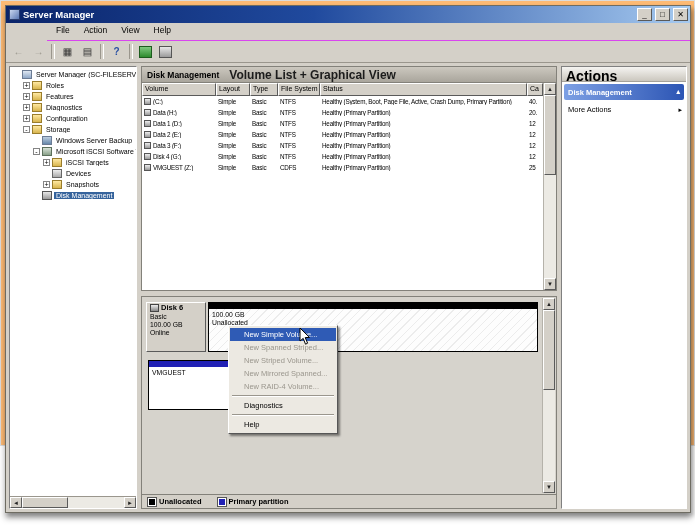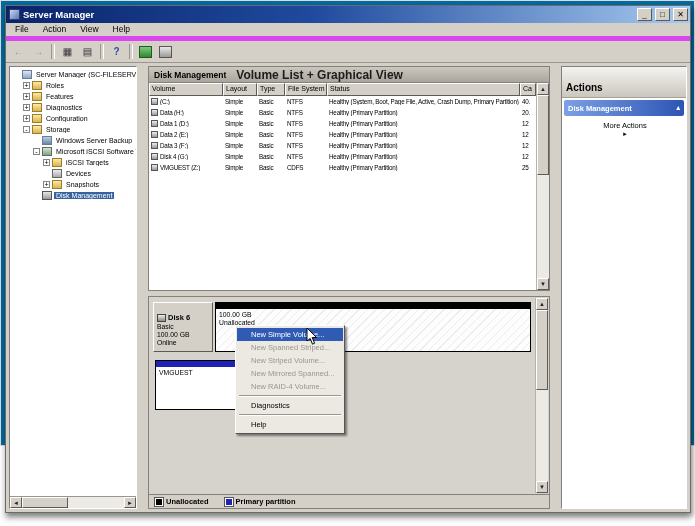--- a/index.html
+++ b/index.html
@@ -1,44 +1,44 @@
 <!DOCTYPE html>
 <html><head>
 <meta charset="utf-8">
 <style>
   * { box-sizing:border-box; margin:0; padding:0; }
   html,body { width:695px; height:526px; }
   body { font-family:"Liberation Sans", sans-serif; background:#ffffff; overflow:hidden; }
-  .stage { position:relative; width:695px; height:446px; background:#0369a1; border:1px solid #dcdcdc; }
+  .stage { position:relative; width:695px; height:446px; background:#fdba74; border:1px solid #dcdcdc; }
   .window { position:absolute; left:4px; top:4px; width:686px; height:508px; background:#d4d0c8;
             border:1px solid #6e6c62; box-shadow:0 5px 6px rgba(0,0,0,.35), 3px 3px 4px rgba(0,0,0,.2);
             display:flex; flex-direction:column; }
 
   
   .titlebar { height:17px; flex:none; display:flex; align-items:center; gap:3px; padding:0 2px 0 3px;
               background:linear-gradient(90deg,#0a246a,#204a9e 45%,#a6caf0); }
   .app-icon { width:11px; height:11px; flex:none; background:linear-gradient(135deg,#c8d6ee,#5a78b4); border:1px solid #2b3d6b; }
   .title-text { flex:1; color:#fff; font-weight:bold; font-size:9.5px; white-space:nowrap; overflow:hidden; }
   .tb-btn { width:15px; height:13px; flex:none; background:#d4d0c8; border:1px solid; border-color:#ffffff #5a5a5a #5a5a5a #ffffff;
             font-size:8px; line-height:11px; text-align:center; color:#000; }
 
   
-  .menubar { height:18px; flex:none; display:flex; align-items:flex-end; padding:0 2px; background:#d4d0c8; border-bottom:5px solid #d946ef; }
+  .menubar { height:18px; flex:none; display:flex; align-items:flex-start; padding:0 2px; background:#d4d0c8; border-bottom:1px solid #d946ef;margin-left:41px; }
   .menu-item { font-size:8.5px; padding:2px 7px; color:#000; }
 
   
   .toolbar { height:22px; flex:none; display:flex; align-items:center; gap:1px; padding:0 3px; border-bottom:1px solid #9a968d; }
   .tool-icon { width:19px; height:17px; display:flex; align-items:center; justify-content:center; font-size:10px; color:#333; }
   .t-dis { color:#9a968d; }
   .t-help { color:#2a51a3; font-weight:bold; }
   .t-green::after { content:""; width:11px; height:10px; background:linear-gradient(#7fc97f,#2e8b2e); border:1px solid #1d5c1d; }
   .t-gray::after  { content:""; width:11px; height:10px; background:linear-gradient(#e8e8e8,#9a9a9a); border:1px solid #555; }
   .t-sep { width:4px; height:15px; border-left:1px solid #9a968d; border-right:1px solid #ffffff; margin:0 2px; }
 
-  .main { flex:1; display:flex; gap:11px; padding:3px; min-height:0; }
+  .main { flex:1; display:flex; gap:4px; padding:3px; min-height:0; }
 
   
   .tree-pane { width:128px; flex:none; background:#fff; border:1px solid; border-color:#808080 #fff #fff #808080; position:relative; overflow:hidden; }
   .tree-items { padding:2px 0 0 1px; }
   .tree-row { display:flex; align-items:center; height:11px; white-space:nowrap; }
   .lvl0{padding-left:2px}.lvl1{padding-left:12px}.lvl2{padding-left:22px}.lvl3{padding-left:32px}
   .exp { width:7px; height:7px; flex:none; border:1px solid #848484; background:#fff; font-size:7px; line-height:5px; text-align:center; margin-right:2px; color:#000; }
   .exp:empty { visibility:hidden; }
   .t-icon { width:10px; height:9px; flex:none; margin-right:2px; border:1px solid #6b7b94; }
   .ic-server{background:linear-gradient(#dfe7f2,#8fa8c8);}
@@ -74,21 +74,21 @@
   .vscroll { width:13px; flex:none; background:#eceae4; border-left:1px solid #b5b2aa; display:flex; flex-direction:column; }
   .v-thumb { height:80px; flex:none; background:#d4d0c8; border:1px solid; border-color:#fff #5a5a5a #5a5a5a #fff; }
   .v-space { flex:1; }
   .vscroll .sb-btn { width:100%; height:12px; }
 
   .splitter { height:5px; flex:none; }
 
   
   .graph-area { flex:1; min-height:0; background:#d6d3cc; border:1px solid #83817a; position:relative; padding:5px 18px 5px 4px; overflow:hidden; }
   .disk-row { display:flex; height:50px; margin-bottom:8px; }
-  .d-label { width:60px; flex:none; background:#d4d0c8; border:1px solid; border-color:#fff #5a5a5a #5a5a5a #fff; padding:10px 3px; }
+  .d-label { width:60px; flex:none; background:#d4d0c8; border:1px solid; border-color:#fff #5a5a5a #5a5a5a #fff; padding:0 3px; }
   .d-name-line { display:flex; align-items:center; gap:2px; }
   .d-icon { width:9px; height:8px; flex:none; }
   .ic-hdd { background:linear-gradient(#eee,#888); border:1px solid #444; }
   .ic-cd { width:9px; height:9px; border-radius:50%; background:radial-gradient(circle at 40% 40%, #fff, #99aabb); border:1px solid #556677; }
   .d-name { font-size:7.5px; font-weight:bold; }
   .d-sub { font-size:6.8px; margin-top:1px; }
   .d-part { flex:1; margin-left:2px; border:1px solid #000; background:#fff; display:flex; flex-direction:column; min-width:0; }
   .d-part.p-narrow { flex:none; width:95px; }
   .stripe { height:6px; flex:none; }
   .unalloc .stripe { background:#000000; }
@@ -108,25 +108,25 @@
   .cursor { position:absolute; left:157px; top:31px; z-index:9; }
 
   
   .legend { height:14px; flex:none; background:#d4d0c8; border:1px solid #83817a; border-top:none; display:flex; align-items:center; gap:16px; padding:0 6px; }
   .leg-item { display:flex; align-items:center; gap:3px; font-size:7.5px; font-weight:bold; }
   .swatch { width:8px; height:8px; border:1px solid #fff; outline:1px solid #555; }
 
   
   .actions-pane { width:126px; flex:none; background:#fff; border:1px solid; border-color:#808080 #fff #fff #808080; display:flex; flex-direction:column; }
   .actions-header { flex:none; height:15px; background:linear-gradient(#f5f4f1,#cbc7be); border-bottom:1px solid #a5a29a;
-                    font-size:10px; font-weight:bold; padding:15px 4px; }
+                    font-size:14px; font-weight:bold; padding:1px 4px; }
   .ap-section { flex:none; height:16px; margin:2px 2px 0 2px; background:linear-gradient(90deg,#7da0e4,#2c55b4); color:#fff;
                 display:flex; align-items:center; justify-content:space-between; padding:0 4px; font-size:7.5px; font-weight:bold; border-radius:2px; }
   .ap-chevron { font-size:7px; }
-  .ap-more { display:flex; justify-content:space-between; align-items:center; padding:5px 4px 0 6px; font-size:7.5px;flex-direction:column; }
+  .ap-more { display:flex; justify-content:space-between; align-items:center; padding:5px 4px 0 6px; font-size:7.5px; }
   .ap-arrow { font-size:7px; }
 </style>
 </head>
 <body>
 
 <div class="stage">
   <div class="window">
 
     <div class="titlebar">
       <span class="app-icon"></span>

